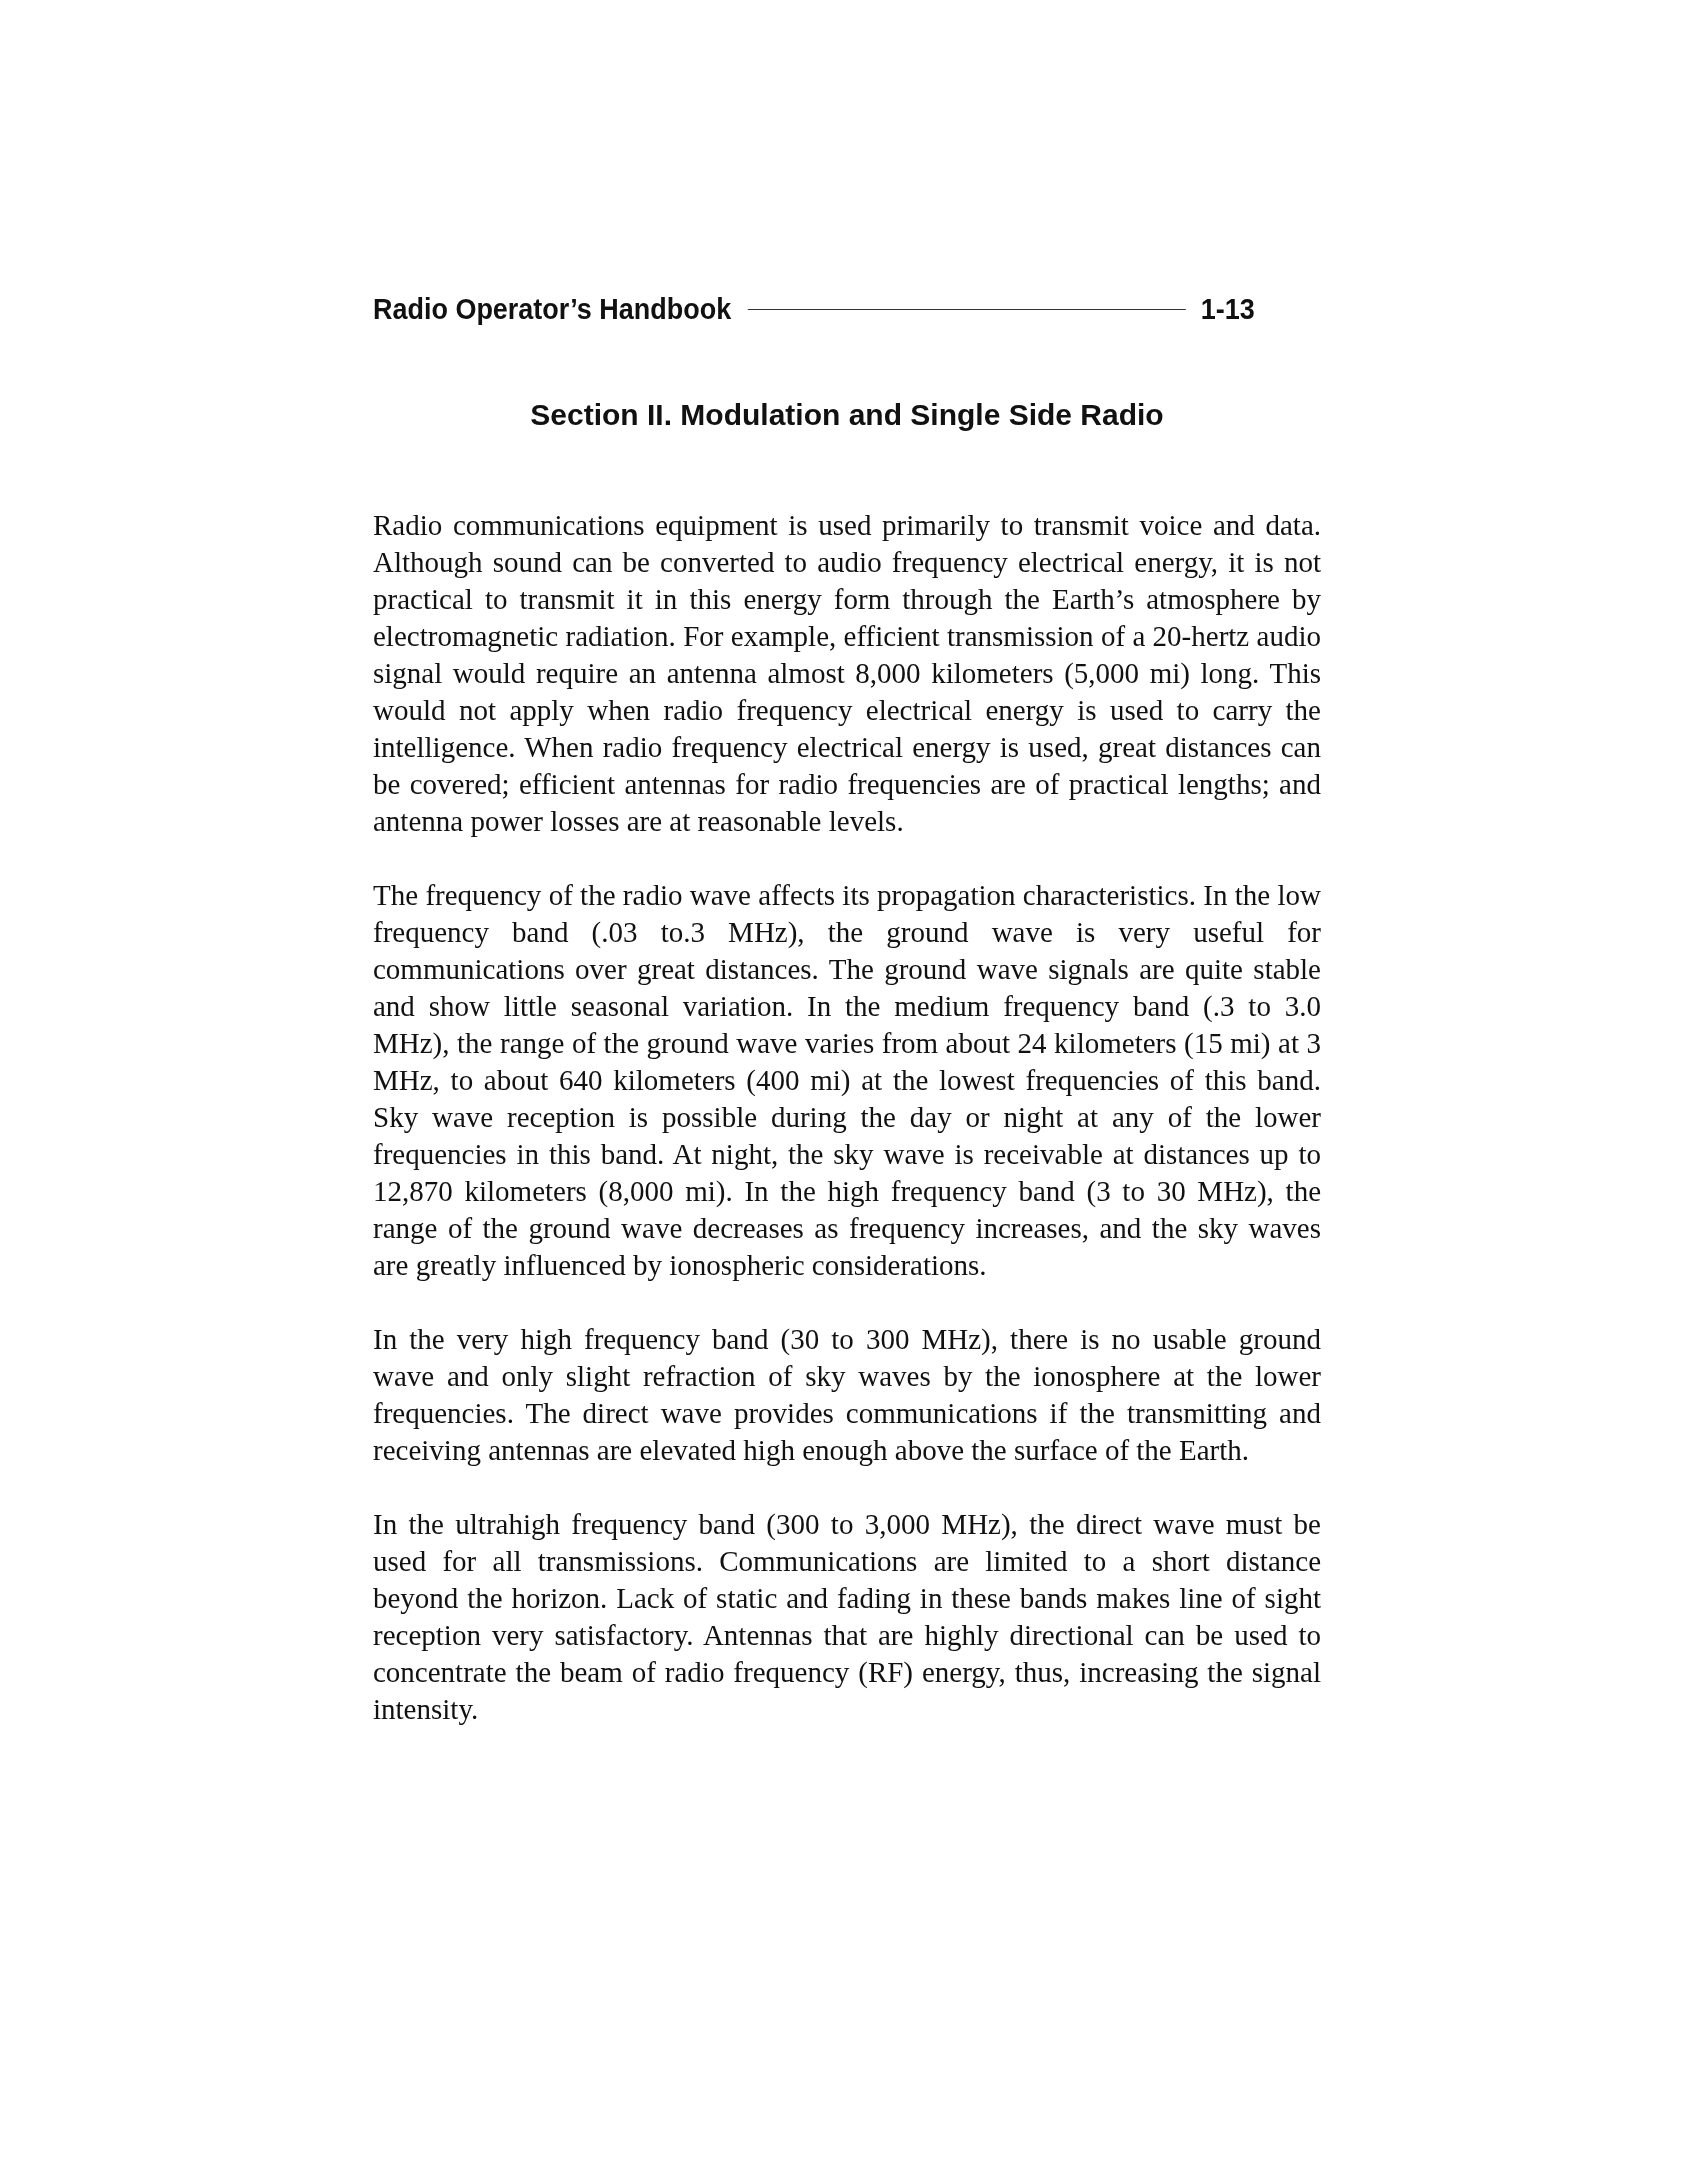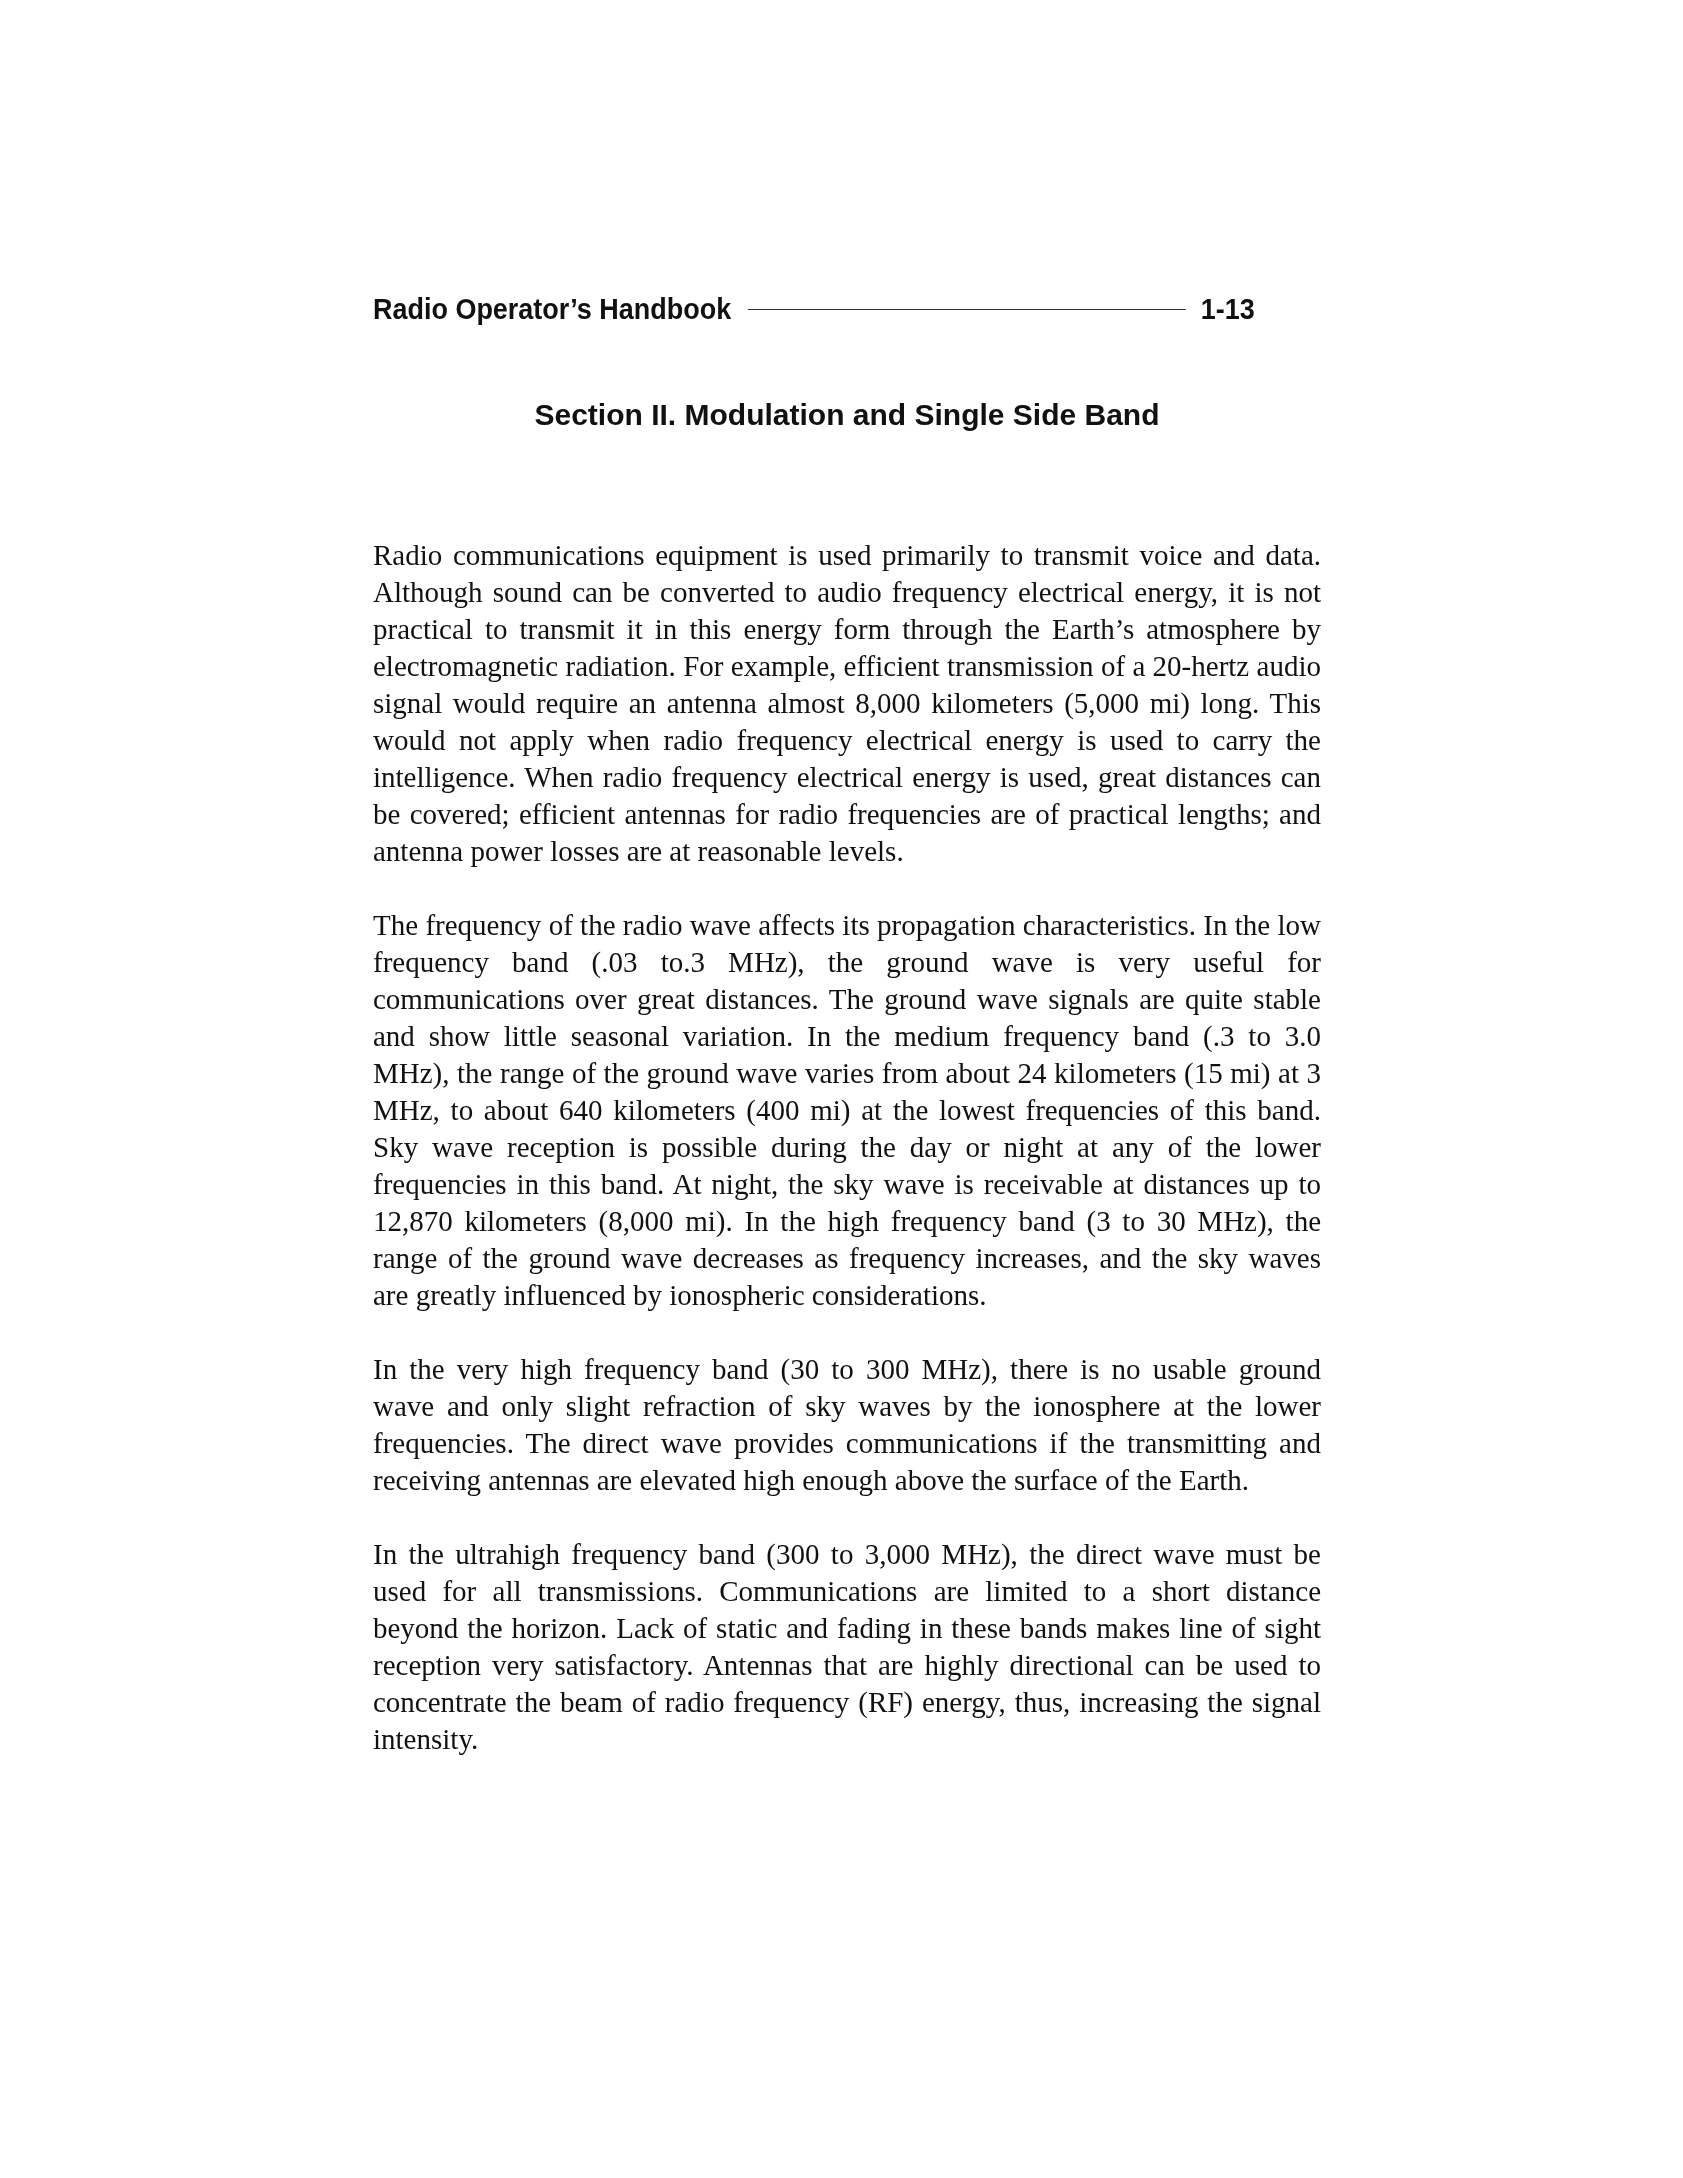--- a/index.html
+++ b/index.html
@@ -10,37 +10,37 @@
     display: flex; align-items: center;
     font-family: "Liberation Sans", sans-serif; font-weight: bold; font-size: 29px;
     transform: scaleX(0.93); transform-origin: left center;
   }
   .running-head .rule { flex: 1; height: 0; border-top: 1.5px solid #333; margin: 0 16px 0 18px; }
   .section-title {
     position: absolute; top: 396px; left: 0; width: 948px; text-align: center;
     font-family: "Liberation Sans", sans-serif; font-weight: bold; font-size: 30px; line-height: 38px;
   }
   .body-text {
-    position: absolute; top: 537px; left: 0; width: 948px;
+    position: absolute; top: 507px; left: 0; width: 948px;
     font-family: "Liberation Serif", serif; font-size: 29px; line-height: 37px;
   }
   .body-text p { margin: 0 0 37px 0; text-align: justify; hyphens: manual; }
 </style>
 </head>
 <body>
 
 <div class="page">
   <div class="running-head">
     <span>Radio Operator’s Handbook</span>
     <span class="rule"></span>
     <span>1-13</span>
   </div>
 
   <div class="section-title">
-    <div>Section II. Modulation and Single Side Band</div>
+    <div>Section II. Modulation and Single Side Radio</div>
   </div>
 
   <div class="body-text">
     <p>Radio communications equipment is used primarily to transmit voice and data. Although sound can be converted to audio frequency electrical energy, it is not practical to transmit it in this energy form through the Earth’s atmosphere by electromagnetic radiation. For example, efficient transmission of a 20-hertz audio signal would require an antenna almost 8,000 kilometers (5,000 mi) long. This would not apply when radio fre­quency electrical energy is used to carry the intelligence. When radio frequency electrical energy is used, great distances can be covered; effi­cient antennas for radio frequencies are of practical lengths; and antenna power losses are at reasonable levels.</p>
     <p>The frequency of the radio wave affects its propagation characteristics. In the low frequency band (.03 to.3 MHz), the ground wave is very use­ful for communications over great distances. The ground wave signals are quite stable and show little seasonal variation. In the medium fre­quency band (.3 to 3.0 MHz), the range of the ground wave varies from about 24 kilometers (15 mi) at 3 MHz, to about 640 kilometers (400 mi) at the lowest frequencies of this band. Sky wave reception is possible during the day or night at any of the lower frequencies in this band. At night, the sky wave is receivable at distances up to 12,870 kilometers (8,000 mi). In the high frequency band (3 to 30 MHz), the range of the ground wave decreases as frequency increases, and the sky waves are greatly influenced by ionospheric considerations.</p>
     <p>In the very high frequency band (30 to 300 MHz), there is no usable ground wave and only slight refraction of sky waves by the ionosphere at the lower frequencies. The direct wave provides communications if the transmitting and receiving antennas are elevated high enough above the surface of the Earth.</p>
     <p>In the ultrahigh frequency band (300 to 3,000 MHz), the direct wave must be used for all transmissions. Communications are limited to a short distance beyond the horizon. Lack of static and fading in these bands makes line of sight reception very satisfactory. Antennas that are highly directional can be used to concentrate the beam of radio fre­quency (RF) energy, thus, increasing the signal intensity.</p>
   </div>
 </div>
 

